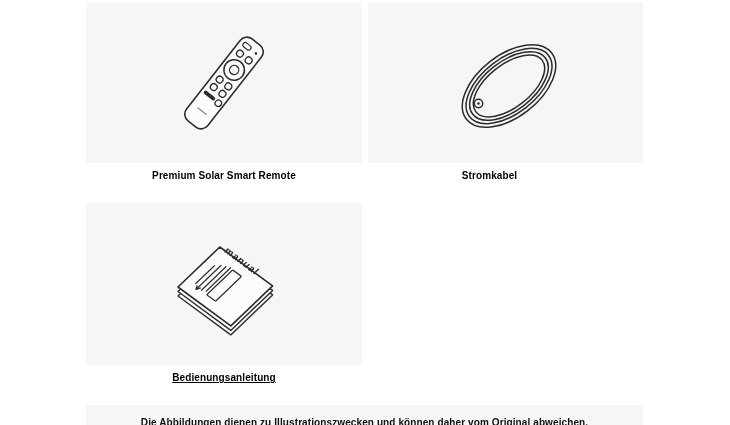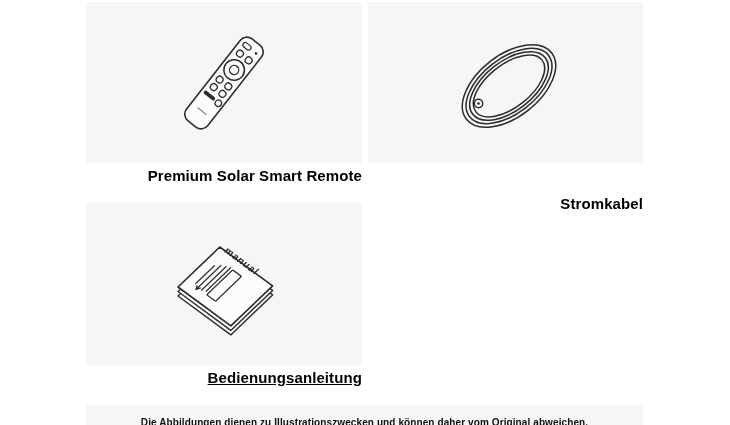--- a/index.html
+++ b/index.html
@@ -10,26 +10,26 @@
     color:#000;
   }
   .tile{
     position:absolute;background:#f6f6f6;margin:0;padding:0;
     display:flex;align-items:center;justify-content:center;
   }
   #tile-remote{left:86px;top:2px;width:276px;height:161px;}
   #tile-cable{left:368px;top:2px;width:275px;height:161px;}
   #tile-manual{left:86px;top:203px;width:276px;height:162px;}
   .tile-label{
-    position:absolute;text-align:right;
-    font-size:15px;line-height:12px;font-weight:bold;
+    position:absolute;text-align:center;
+    font-size:10px;line-height:12px;font-weight:bold;
     color:#000;letter-spacing:0.1px;
   }
   #label-remote{left:86px;top:170px;width:276px;}
-  #label-cable{left:368px;top:170px;width:275px;margin-top:28px;}
+  #label-cable{left:352px;top:170px;width:275px;}
   #label-manual{left:86px;top:372px;width:276px;text-decoration:underline;}
   .disclaimer{
     position:absolute;left:86px;top:405px;width:557px;height:40px;
     background:#f6f6f6;box-sizing:border-box;padding-top:7px;
     text-align:center;
   }
   .disclaimer span{
     font-size:10px;font-weight:bold;color:#111;letter-spacing:0.1px;
   }
   svg{display:block;}

